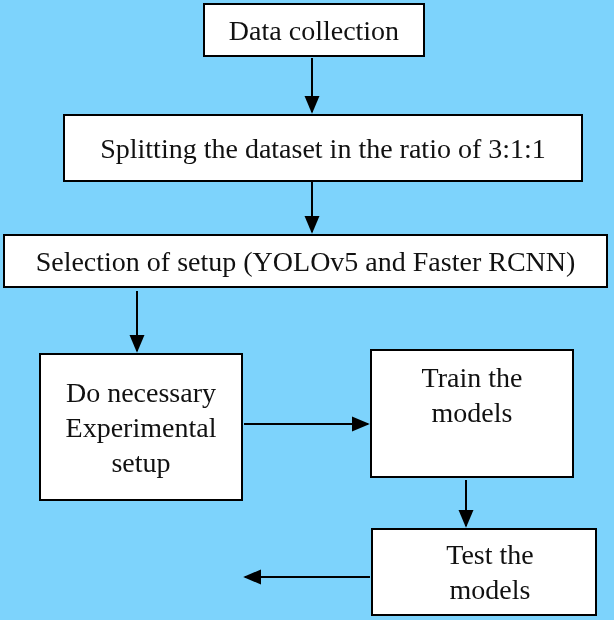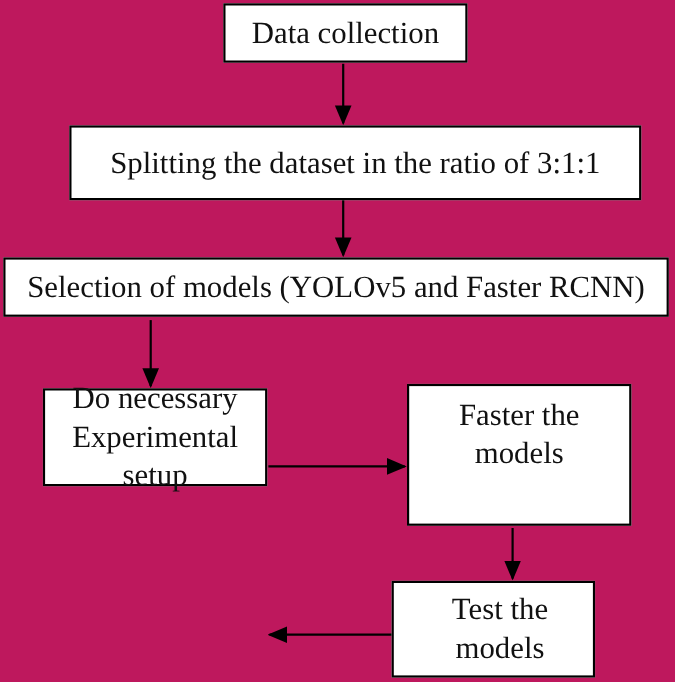--- a/index.html
+++ b/index.html
@@ -4,21 +4,21 @@
 <style>
   html, body {
     margin: 0;
     padding: 0;
     background: #ffffff;
   }
   .diagram {
     position: relative;
     width: 614px;
     height: 620px;
-    background: #be185d;
+    background: #7dd3fc;
     overflow: hidden;
     font-family: "Liberation Serif", "DejaVu Serif", serif;
     color: #111111;
   }
   .arrows {
     position: absolute;
     left: 0;
     top: 0;
     width: 614px;
     height: 620px;
@@ -38,24 +38,24 @@
     display: block;
     white-space: pre-line;
     font-size: 28px;
     line-height: 35px;
     color: #111111;
   }
   
   .n-data-collection    { left: 203px; top: 3px;   width: 222px; height: 54px;  }
   .n-splitting          { left: 63px;  top: 114px; width: 520px; height: 68px;  }
   .n-model-selection    { left: 3px;   top: 234px; width: 605px; height: 54px;  }
-  .n-experimental-setup { left: 39px;  top: 353px; width: 204px; height: 89px; }
+  .n-experimental-setup { left: 39px;  top: 353px; width: 204px; height: 148px; }
   .n-train              { left: 370px; top: 349px; width: 204px; height: 129px;
                           align-items: flex-start; padding-top: 9px; }
-  .n-test               { left: 356px; top: 528px; width: 185px; height: 88px; padding-left: 12px;  }
+  .n-test               { left: 371px; top: 528px; width: 226px; height: 88px; padding-left: 12px;  }
   .n-compare            { left: 39px;  top: 526px; width: 204px; height: 91px;  }
 
   .edge-line {
     stroke: #000000;
     stroke-width: 2;
     fill: none;
   }
   .arrowhead-fill {
     fill: #000000;
     stroke: none;
@@ -82,31 +82,31 @@
 
   <div class="node n-data-collection">
     <span class="label">Data collection</span>
   </div>
 
   <div class="node n-splitting">
     <span class="label">Splitting the dataset in the ratio of 3:1:1</span>
   </div>
 
   <div class="node n-model-selection">
-    <span class="label">Selection of models (YOLOv5 and Faster RCNN)</span>
+    <span class="label">Selection of setup (YOLOv5 and Faster RCNN)</span>
   </div>
 
   <div class="node n-experimental-setup">
     <span class="label">Do necessary
 Experimental
 setup</span>
   </div>
 
   <div class="node n-train">
-    <span class="label">Faster the
+    <span class="label">Train the
 models</span>
   </div>
 
   <div class="node n-test">
     <span class="label">Test the
 models</span>
   </div>
 
 
 </div>

